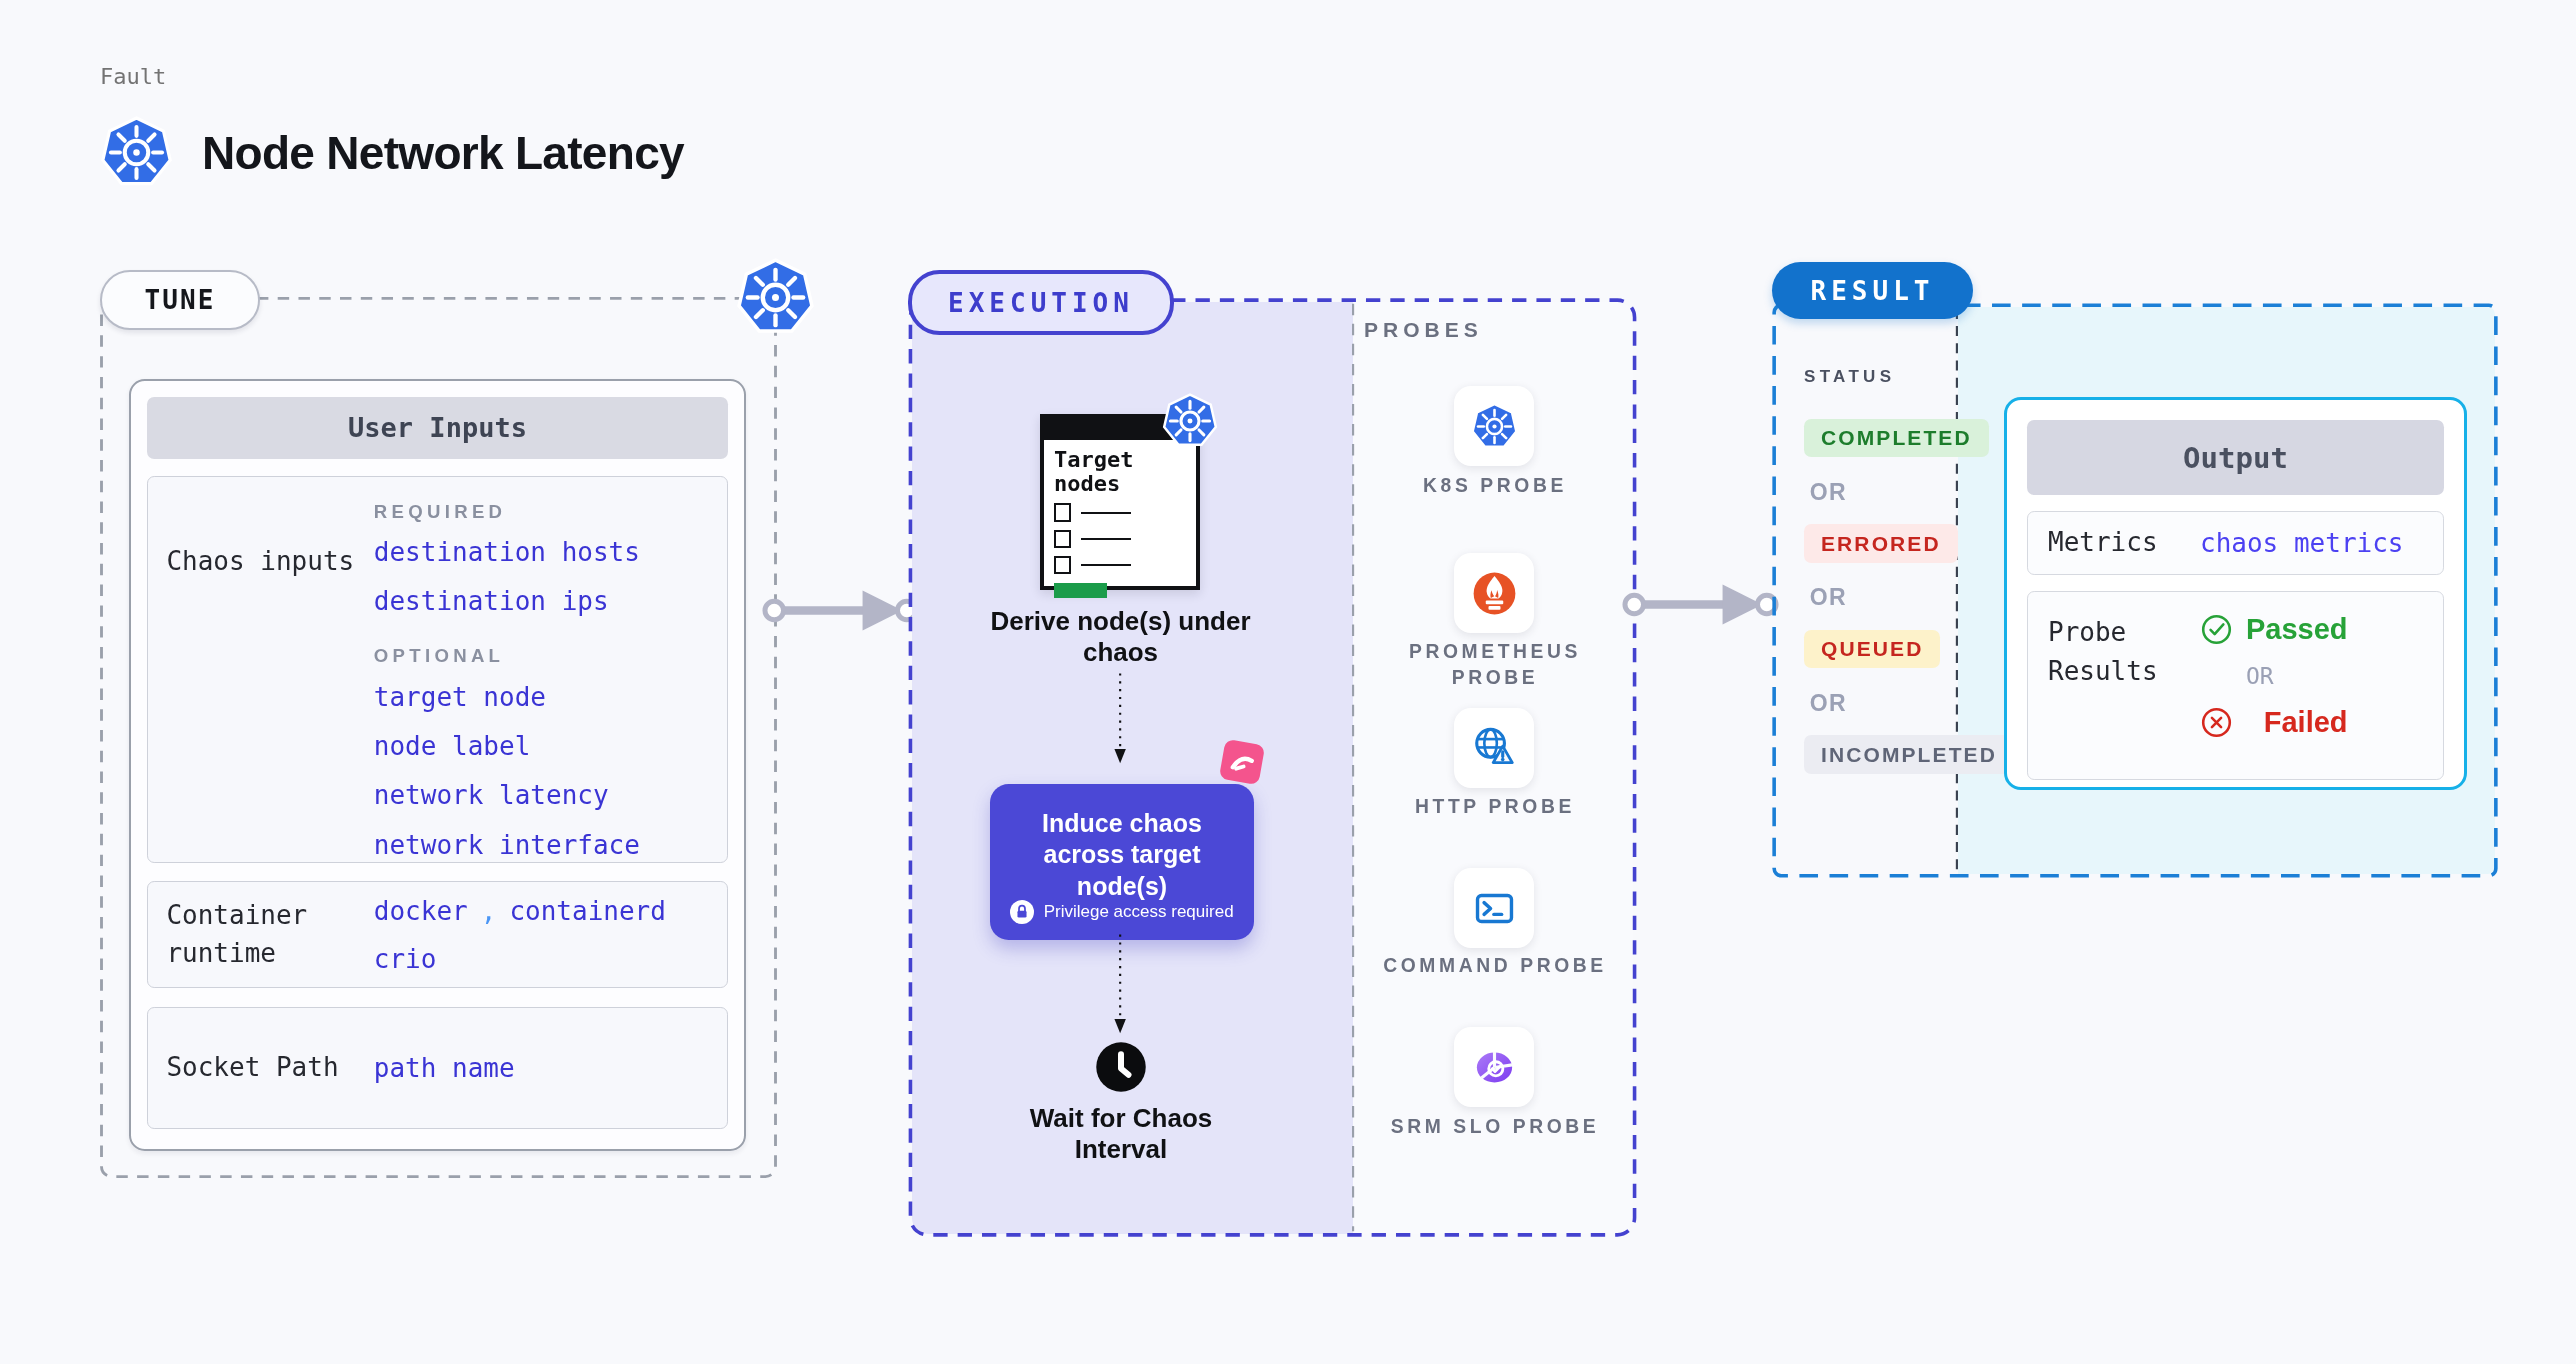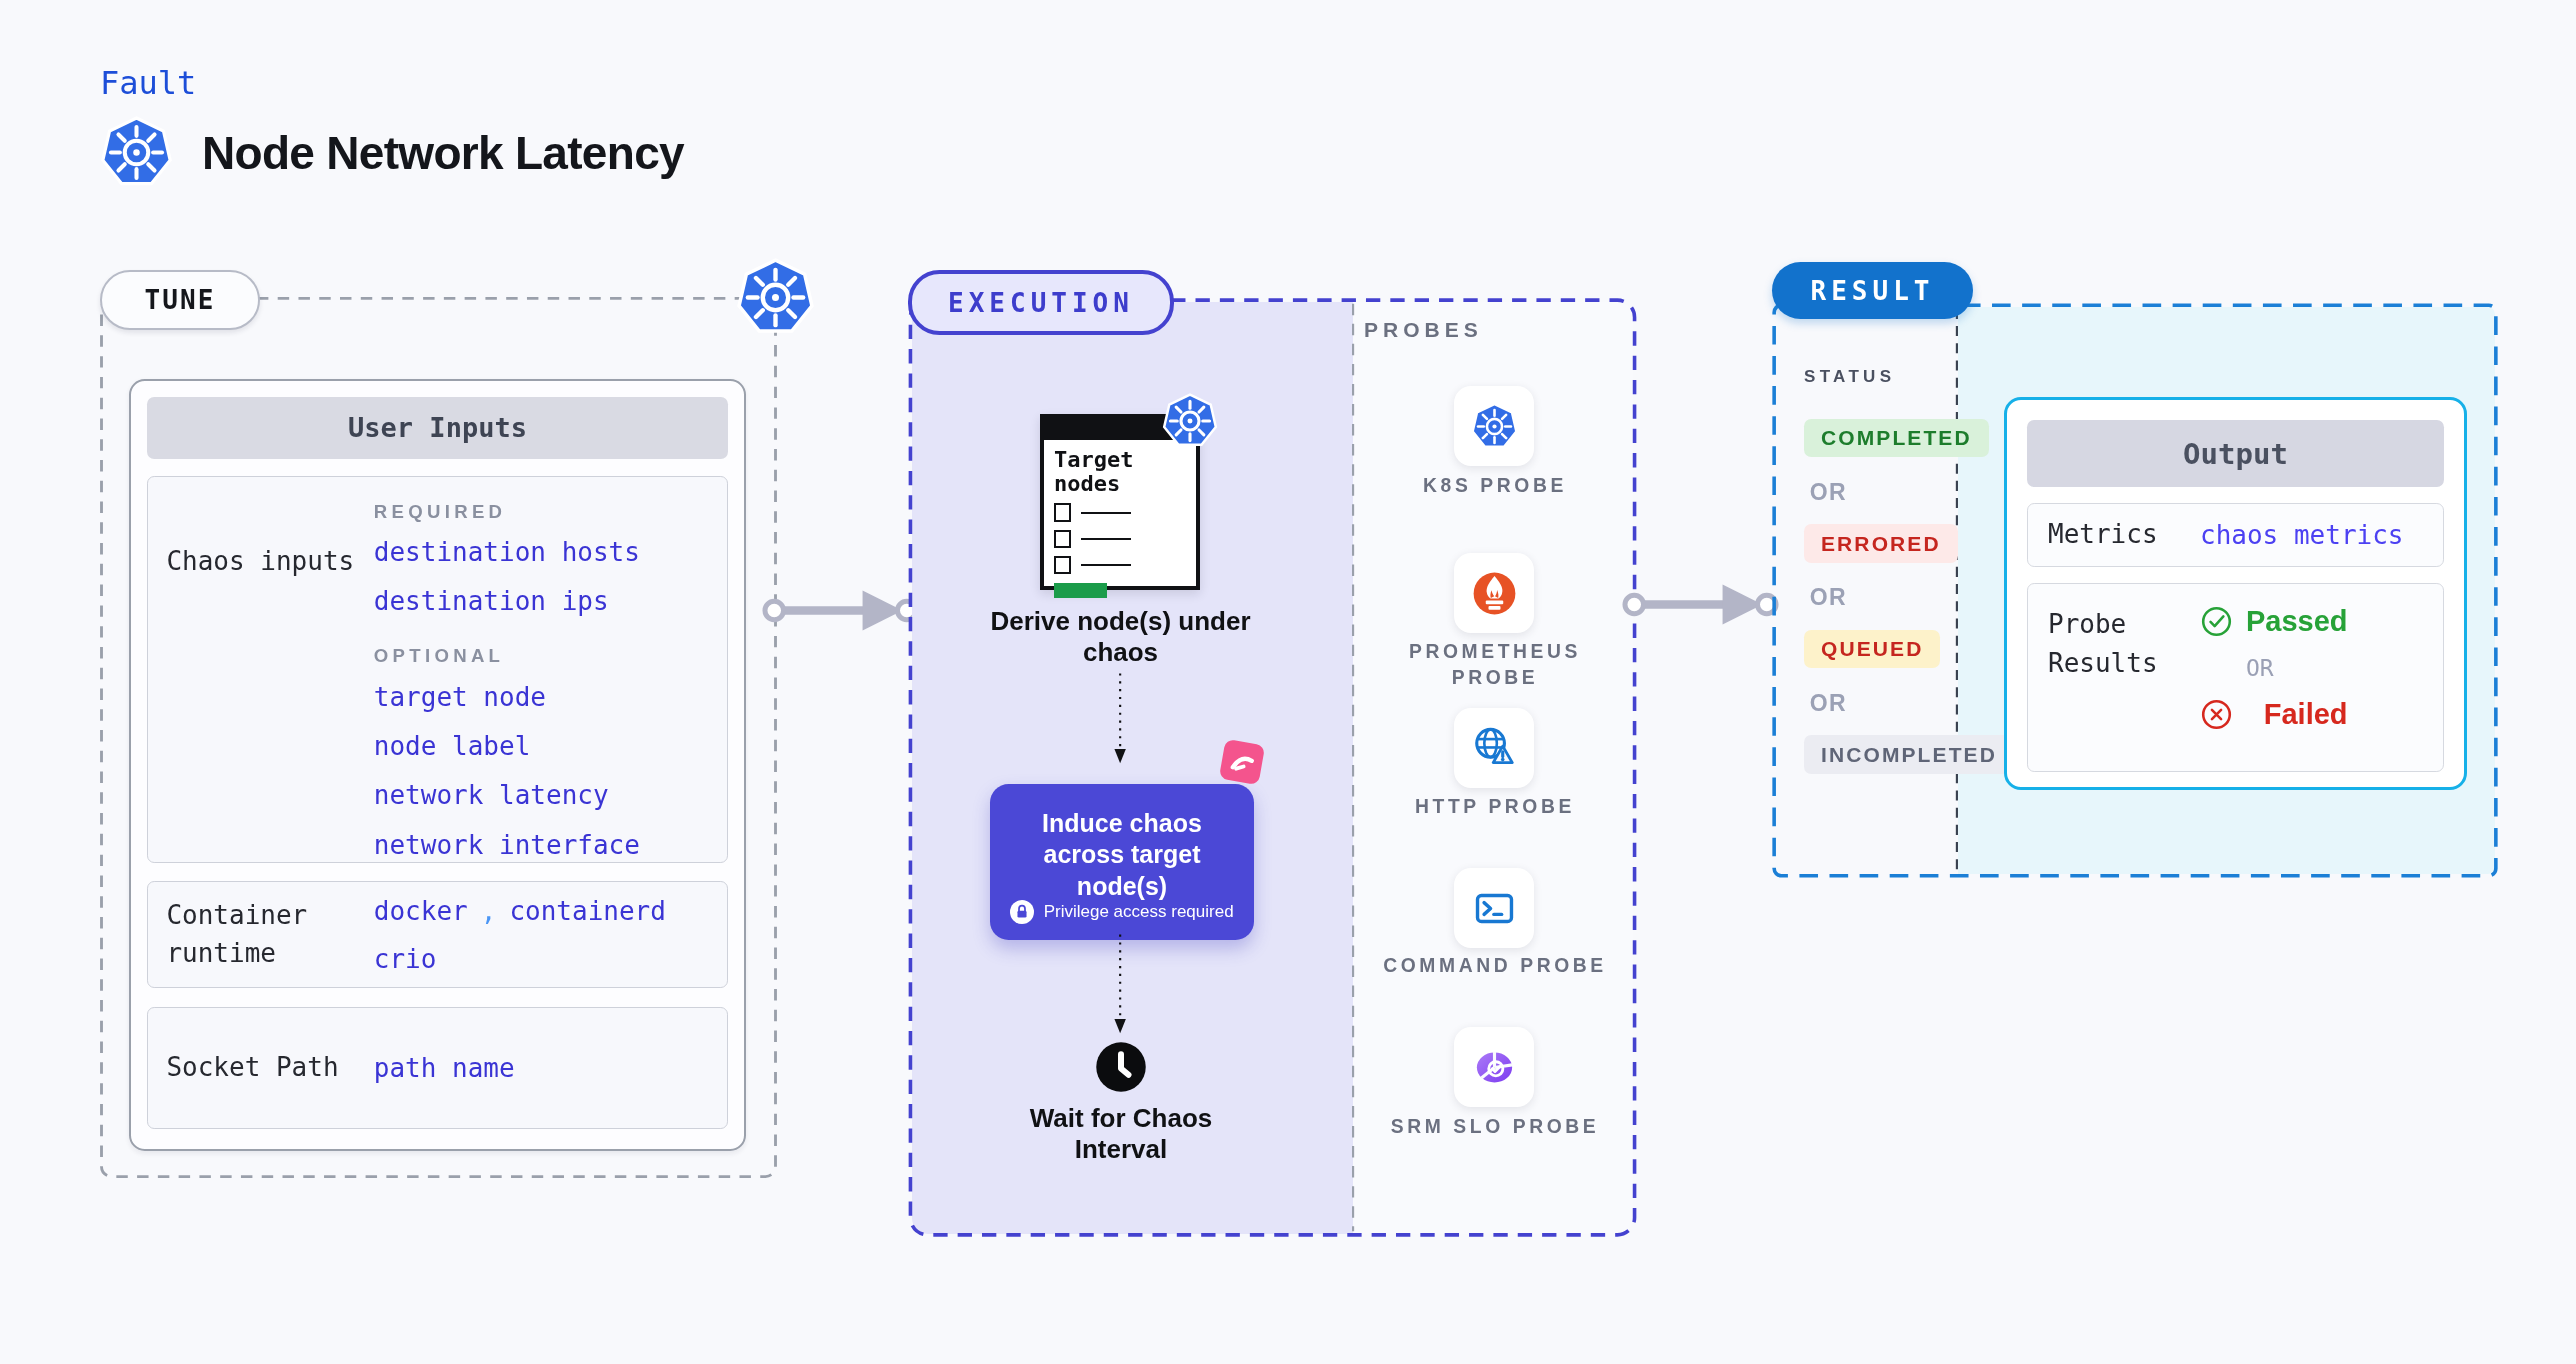--- a/index.html
+++ b/index.html
@@ -3,21 +3,21 @@
 <meta charset="utf-8">
 <style>
   html,body{margin:0;padding:0;background:#f8f9fc;}
   #canvas{position:relative;width:2576px;height:1365px;background:#f8f9fc;overflow:hidden;
           font-family:"Liberation Sans",sans-serif;}
   .abs{position:absolute;}
   .mono{font-family:"DejaVu Sans Mono",monospace;}
   .center{display:flex;align-items:center;justify-content:center;}
 
   
-  .kicker{left:100px;top:64px;font-size:32px;font-weight:500;color:#1d4ed8;}
+  .kicker{left:100px;top:64px;font-size:22px;font-weight:500;color:#737373;}
   .title-row{left:100px;top:116px;display:flex;align-items:center;gap:29px;}
   .title-row svg{width:73px;height:73px;}
   .page-title{font-size:46px;font-weight:800;color:#14161b;letter-spacing:-0.7px;}
 
   
   .panel-svg{left:0;top:0;pointer-events:none;}
 
   
   .pill{border-radius:31.5px;display:flex;align-items:center;justify-content:center;z-index:6;}
   .tune-badge{left:100px;top:270px;width:156px;height:56px;background:#fbfcfe;border:2.9px solid #b7bbc7;
@@ -98,21 +98,21 @@
   .status-col{left:1804px;top:419px;display:flex;flex-direction:column;align-items:flex-start;z-index:3;}
   .sbadge{padding:7.2px 17px;border-radius:7.2px;font-size:21px;font-weight:700;letter-spacing:2.1px;margin-bottom:21.5px;}
   .sb-0{background:#d9f1da;color:#1d7d2c;}
   .sb-1{background:#fde9e8;color:#c5261f;}
   .sb-2{background:#fdf2ca;color:#c5261f;}
   .sb-3{background:#ebecf2;color:#5f6577;}
   .or{font-size:23px;font-weight:600;letter-spacing:1.4px;color:#9ba1b5;margin:0 0 18.6px 5.7px;}
 
   .output-card{left:2004px;top:397px;width:463px;height:393px;background:#ffffff;border:3.6px solid #16b0e8;
                border-radius:17px;box-sizing:border-box;padding:20px;z-index:3;}
-  .out-header{height:67px;background:#d6d7e2;border-radius:7.2px;font-size:29px;font-weight:700;color:#4a5060;}
+  .out-header{height:75px;background:#d6d7e2;border-radius:7.2px;font-size:29px;font-weight:700;color:#4a5060;}
   .out-row{margin-top:15.8px;border:1.4px solid #d6d9e0;border-radius:7.2px;background:#fbfcfe;display:flex;box-sizing:border-box;}
   .metrics-row{height:64px;align-items:center;padding:0 20px;}
   .out-label{font-size:26px;color:#26282f;width:152px;line-height:1.5;}
   .metrics-value{font-size:26px;color:#4c41f2;}
   .results-row{height:189px;padding:21.5px 20px 0;}
   .res-vals{display:flex;flex-direction:column;}
   .res-line{display:flex;align-items:center;gap:13px;justify-content:space-between;}
   .res-line svg{width:33px;height:33px;}
   .passed-text{font-size:29px;font-weight:700;color:#27a238;}
   .failed-text{font-size:29px;font-weight:700;color:#d6281e;}

